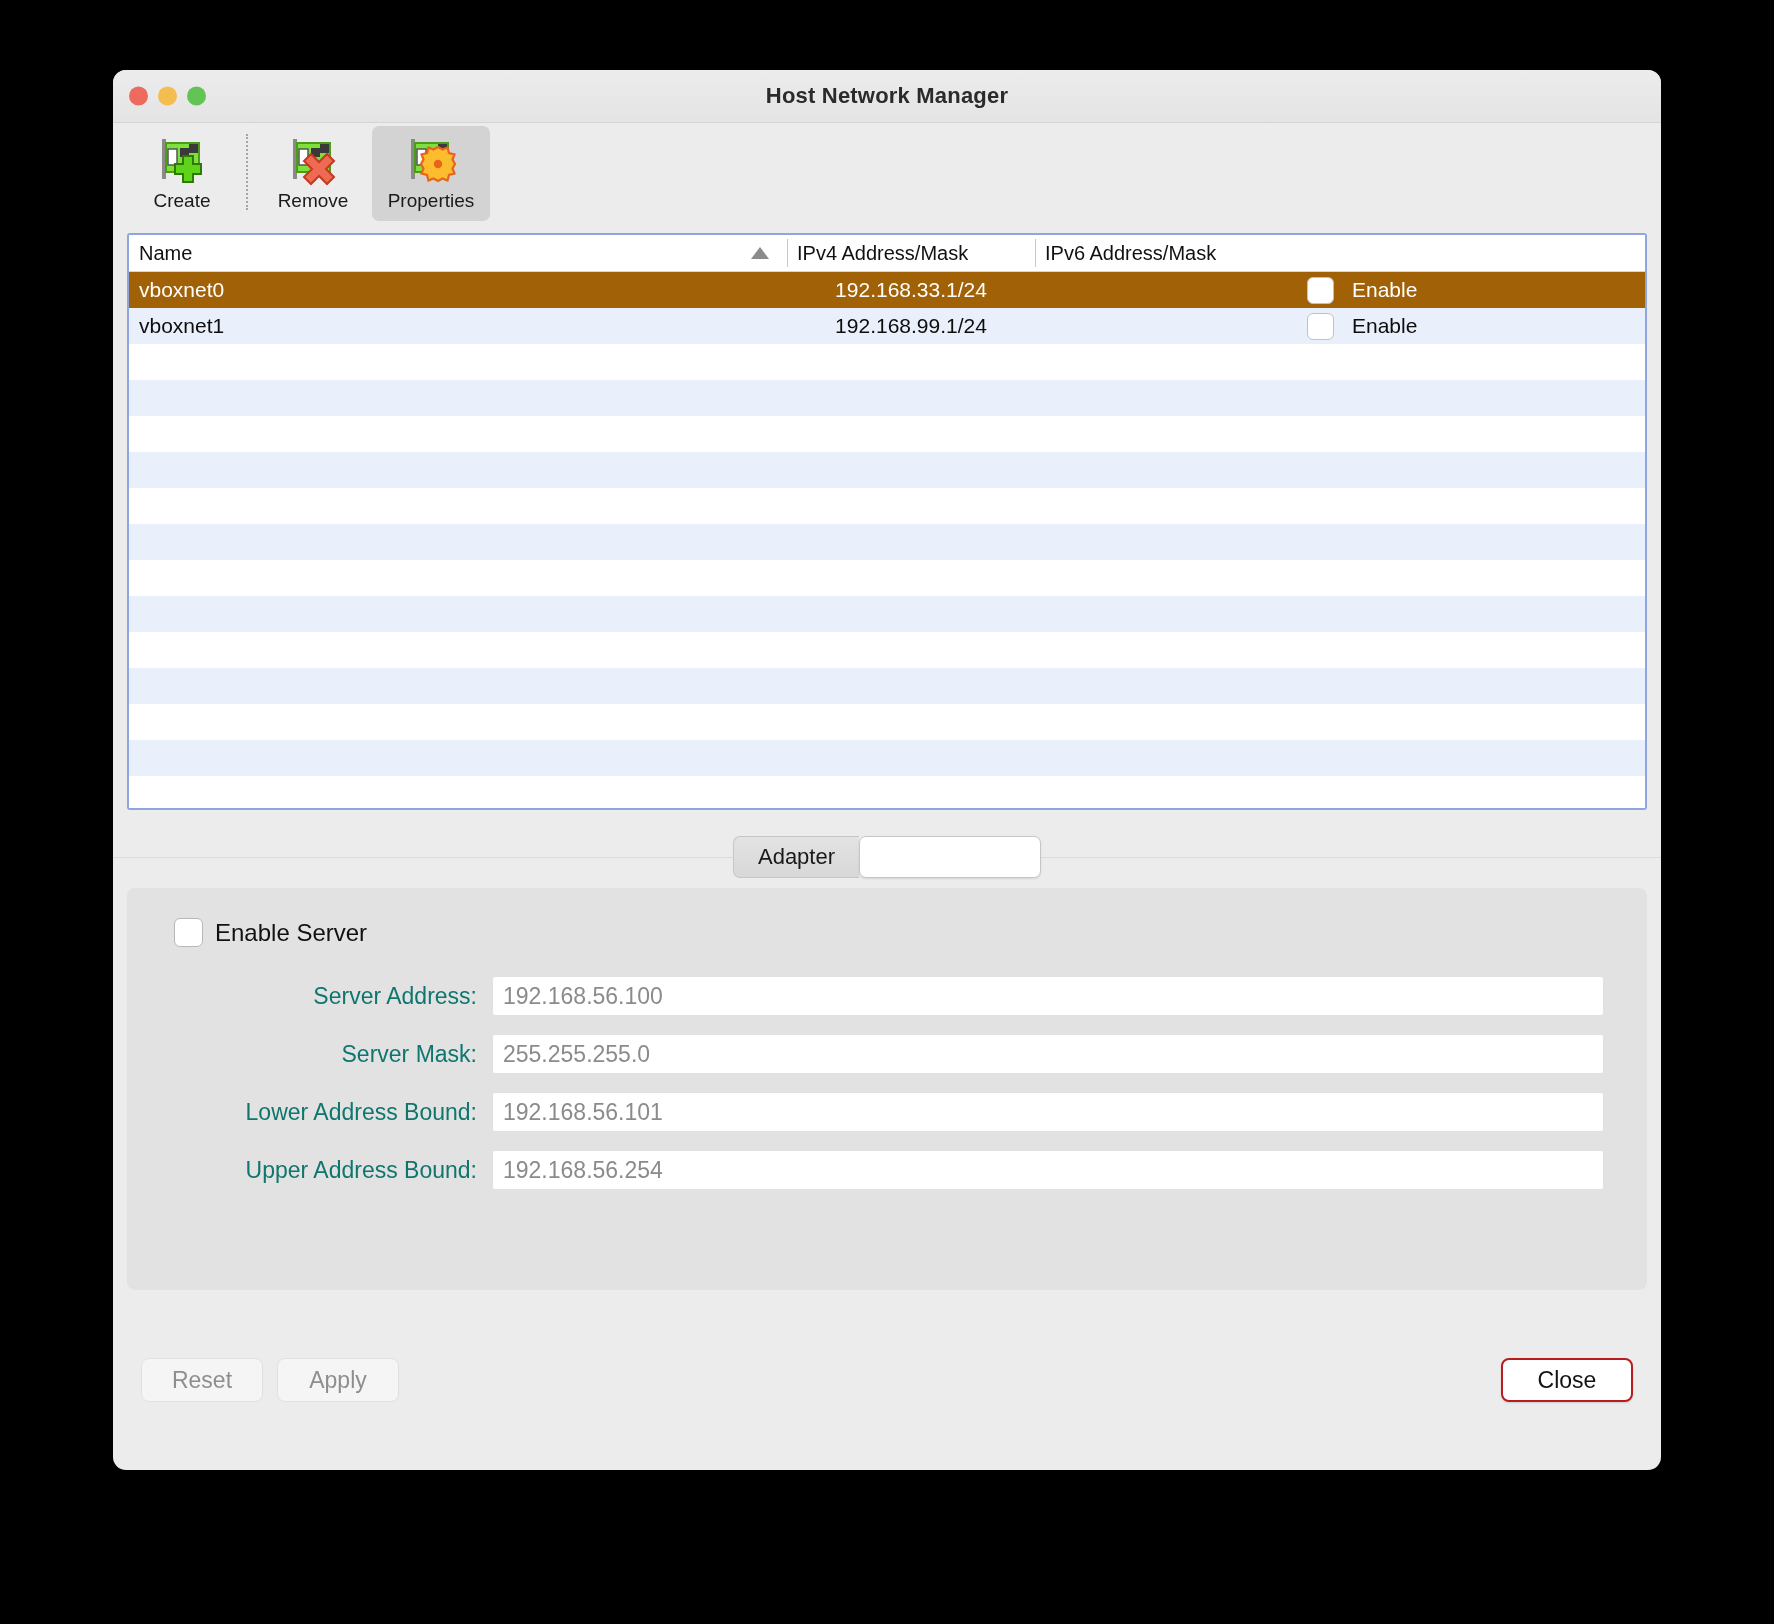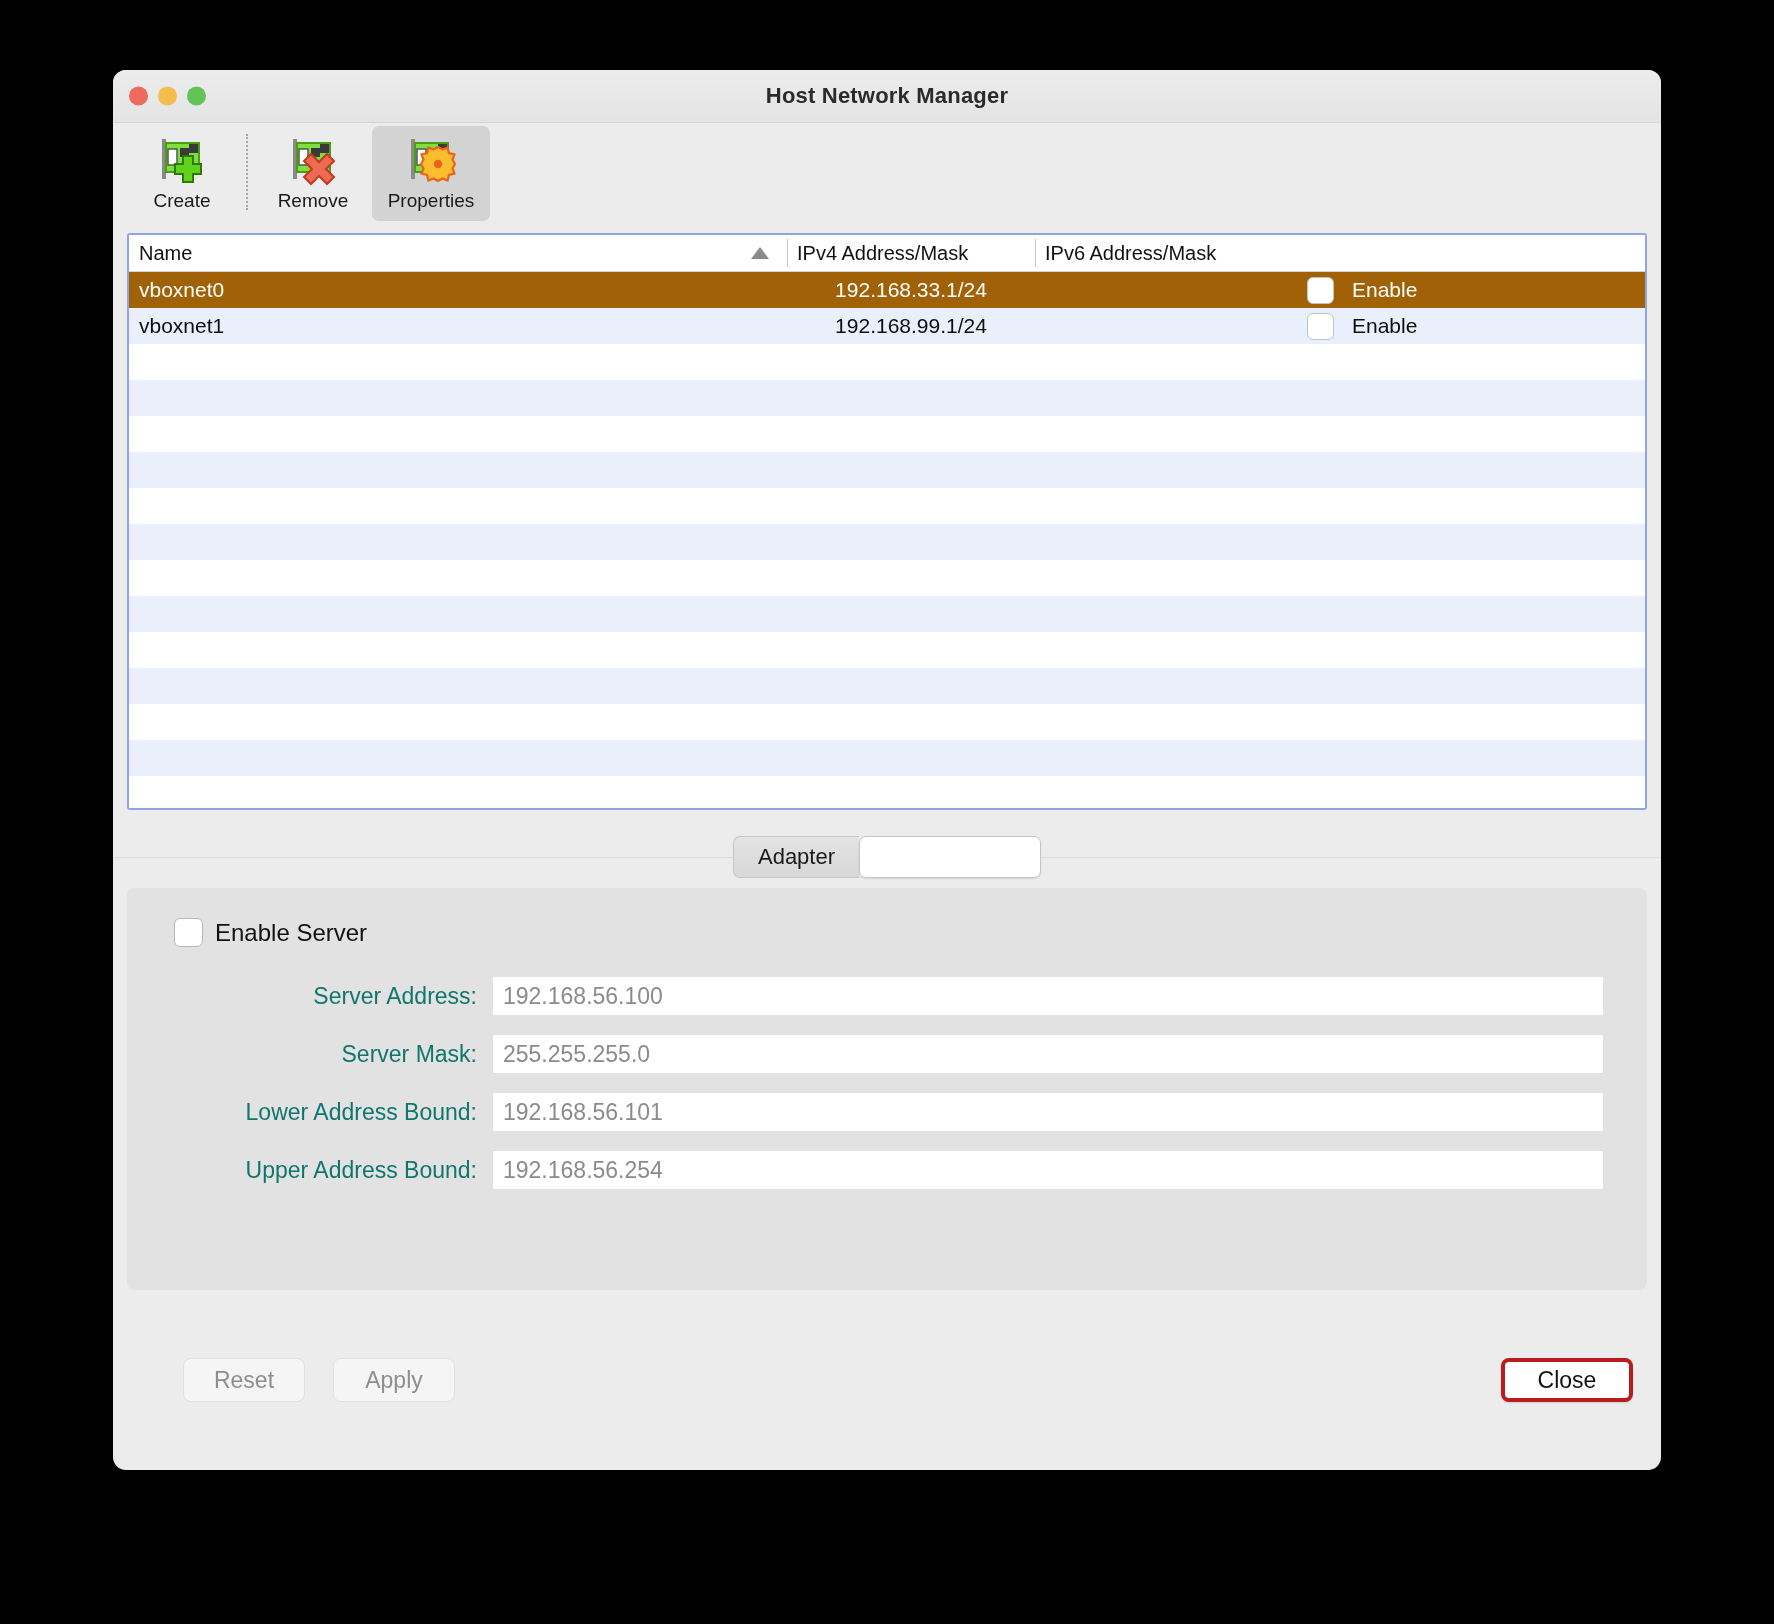--- a/index.html
+++ b/index.html
@@ -303,43 +303,42 @@
     box-sizing: border-box;
     margin-right: 16px;
   }
 
   
   .footer {
     flex: 1;
     display: flex;
     align-items: center;
     padding: 0 28px;
-    gap: 28px;
-    margin-left: 42px;
+    gap: 14px;
   }
   .btn {
     height: 44px;
     min-width: 122px;
     border-radius: 8px;
     display: flex;
     align-items: center;
     justify-content: center;
     font-size: 23px;
     box-sizing: border-box;
     cursor: default;
   }
   .btn.disabled {
     background: #f5f5f5;
     color: #8e8e8e;
     border: 1px solid #e0e0e0;
   }
   .btn.primary-white {
     background: #ffffff;
     color: #131313;
-    border: 4px solid #b91c1c;
+    border: 2px solid #b91c1c;
     box-shadow: 0 1px 2px rgba(0,0,0,0.13);
     min-width: 132px;
   }
   .spacer { flex: 1; }
 </style>
 </head>
 <body>
 
 <div id="root">
   <div class="window">

